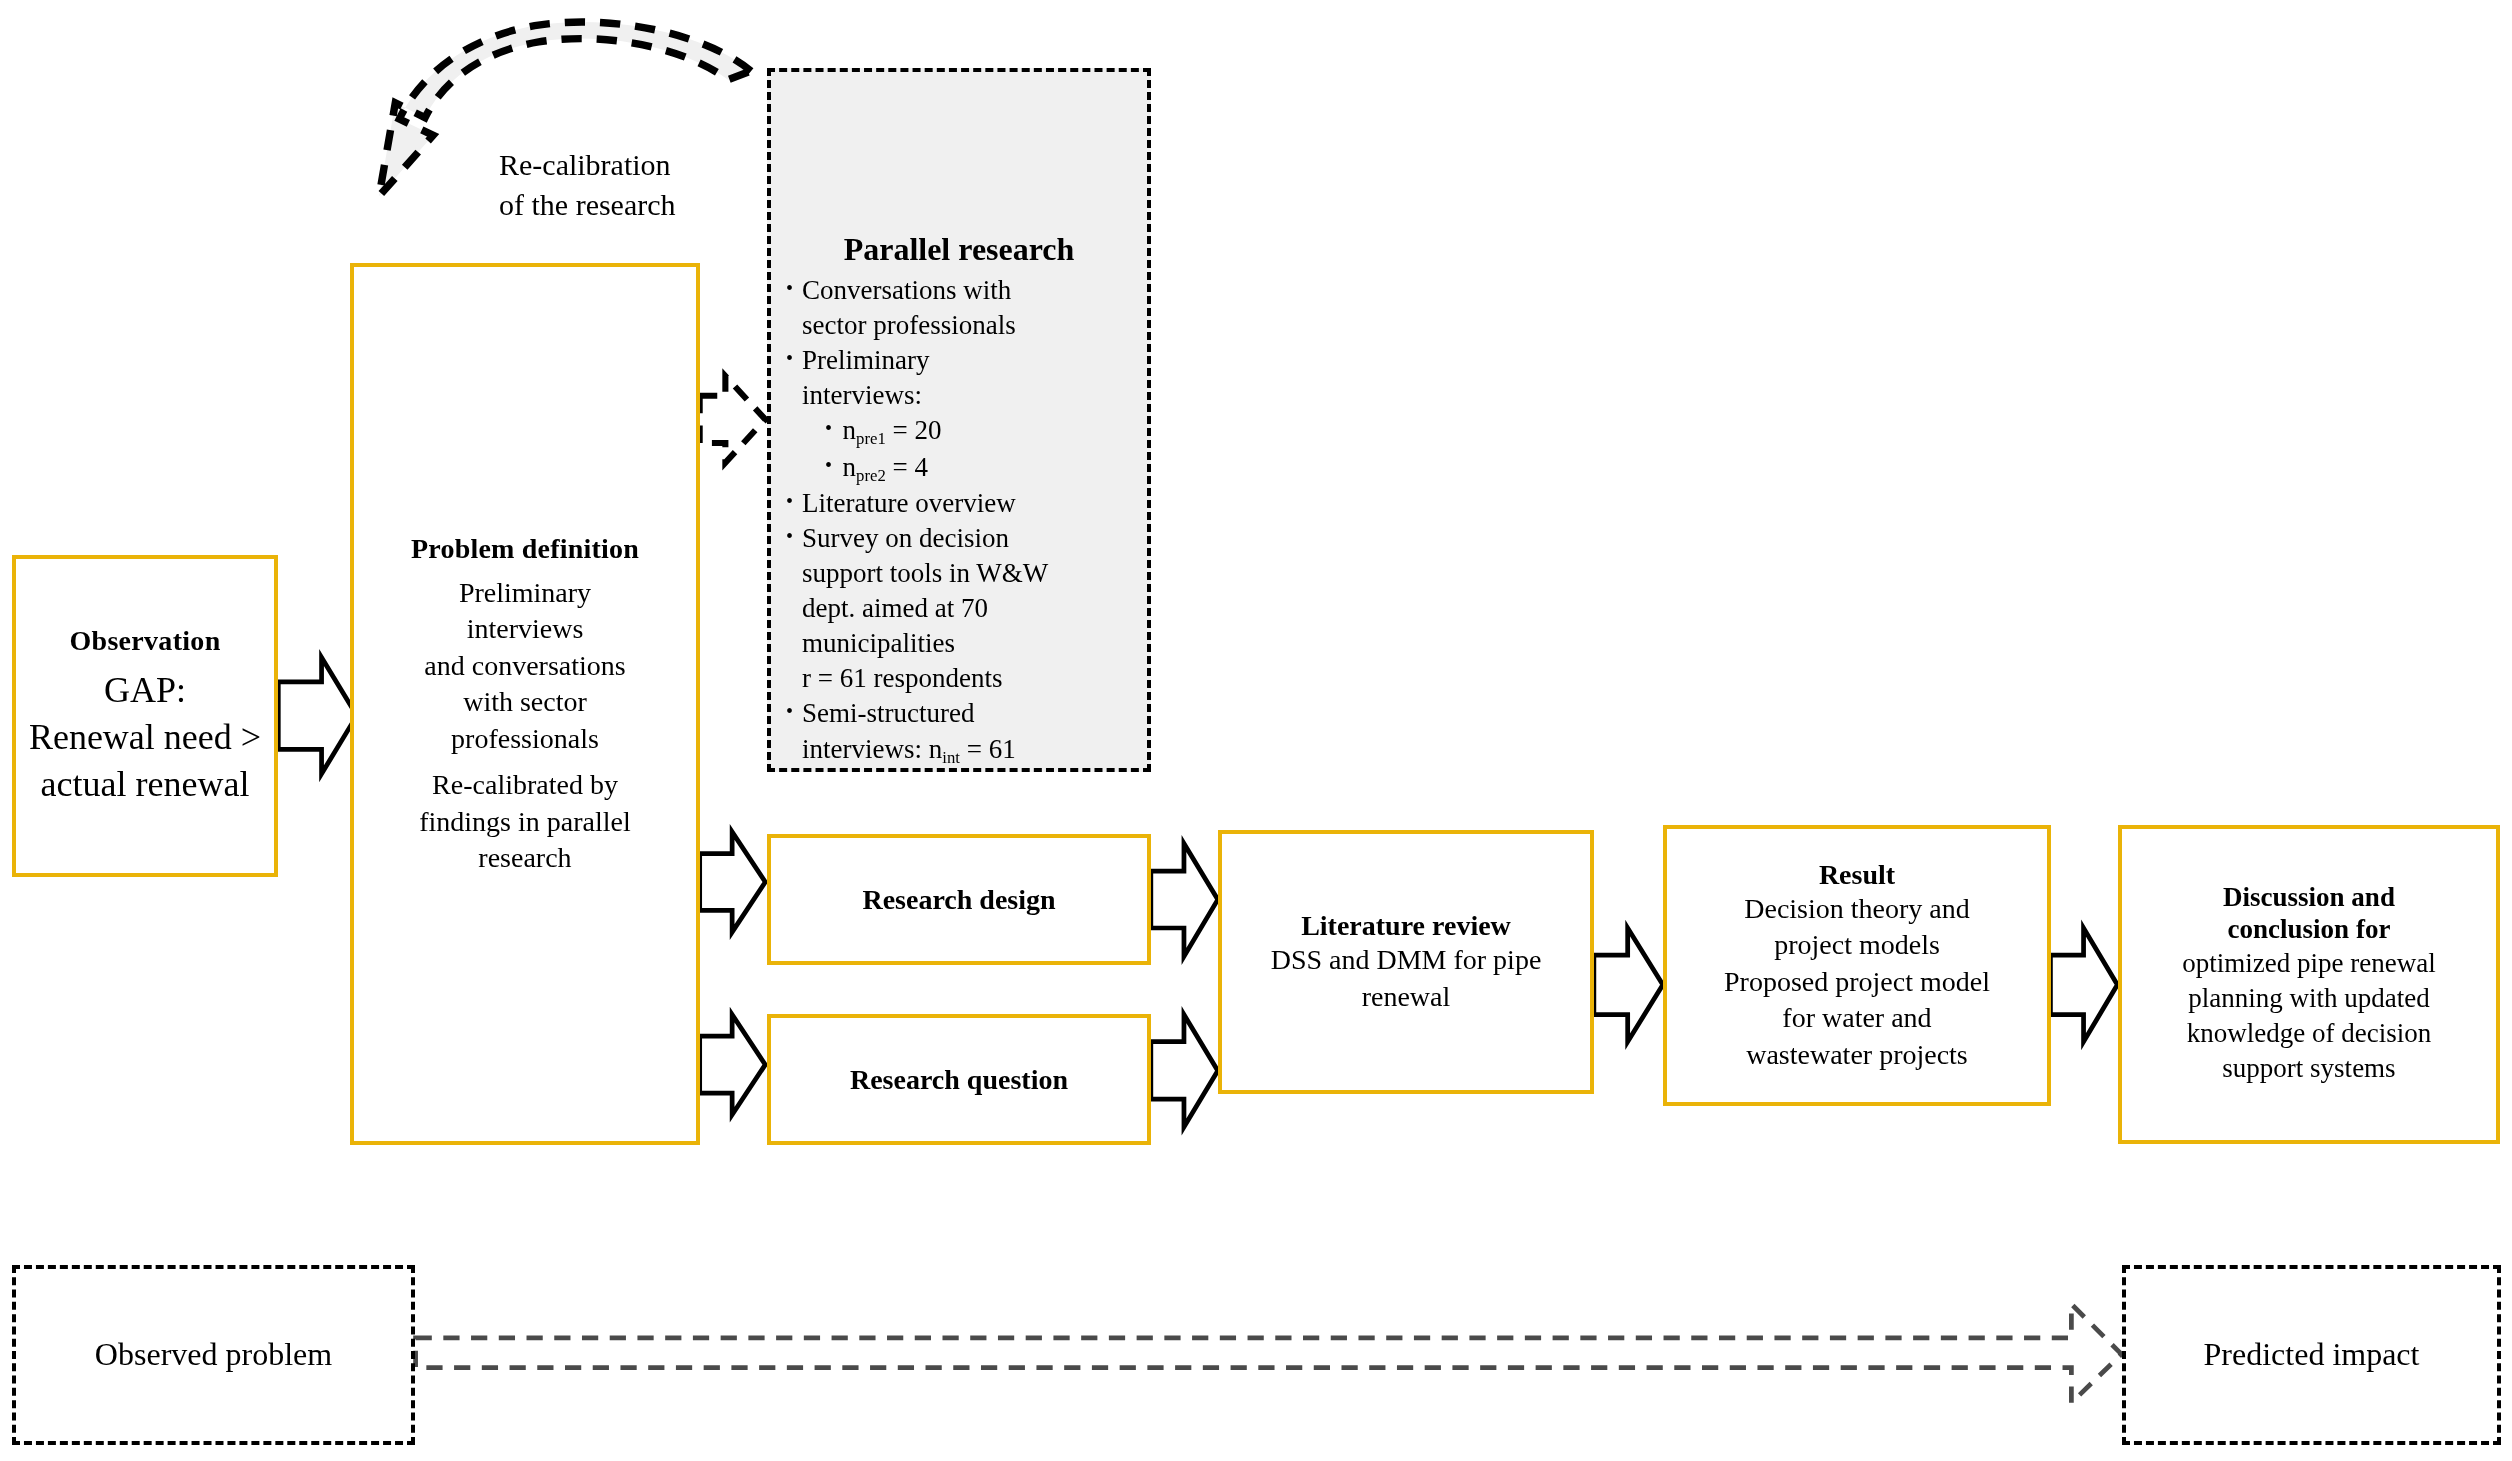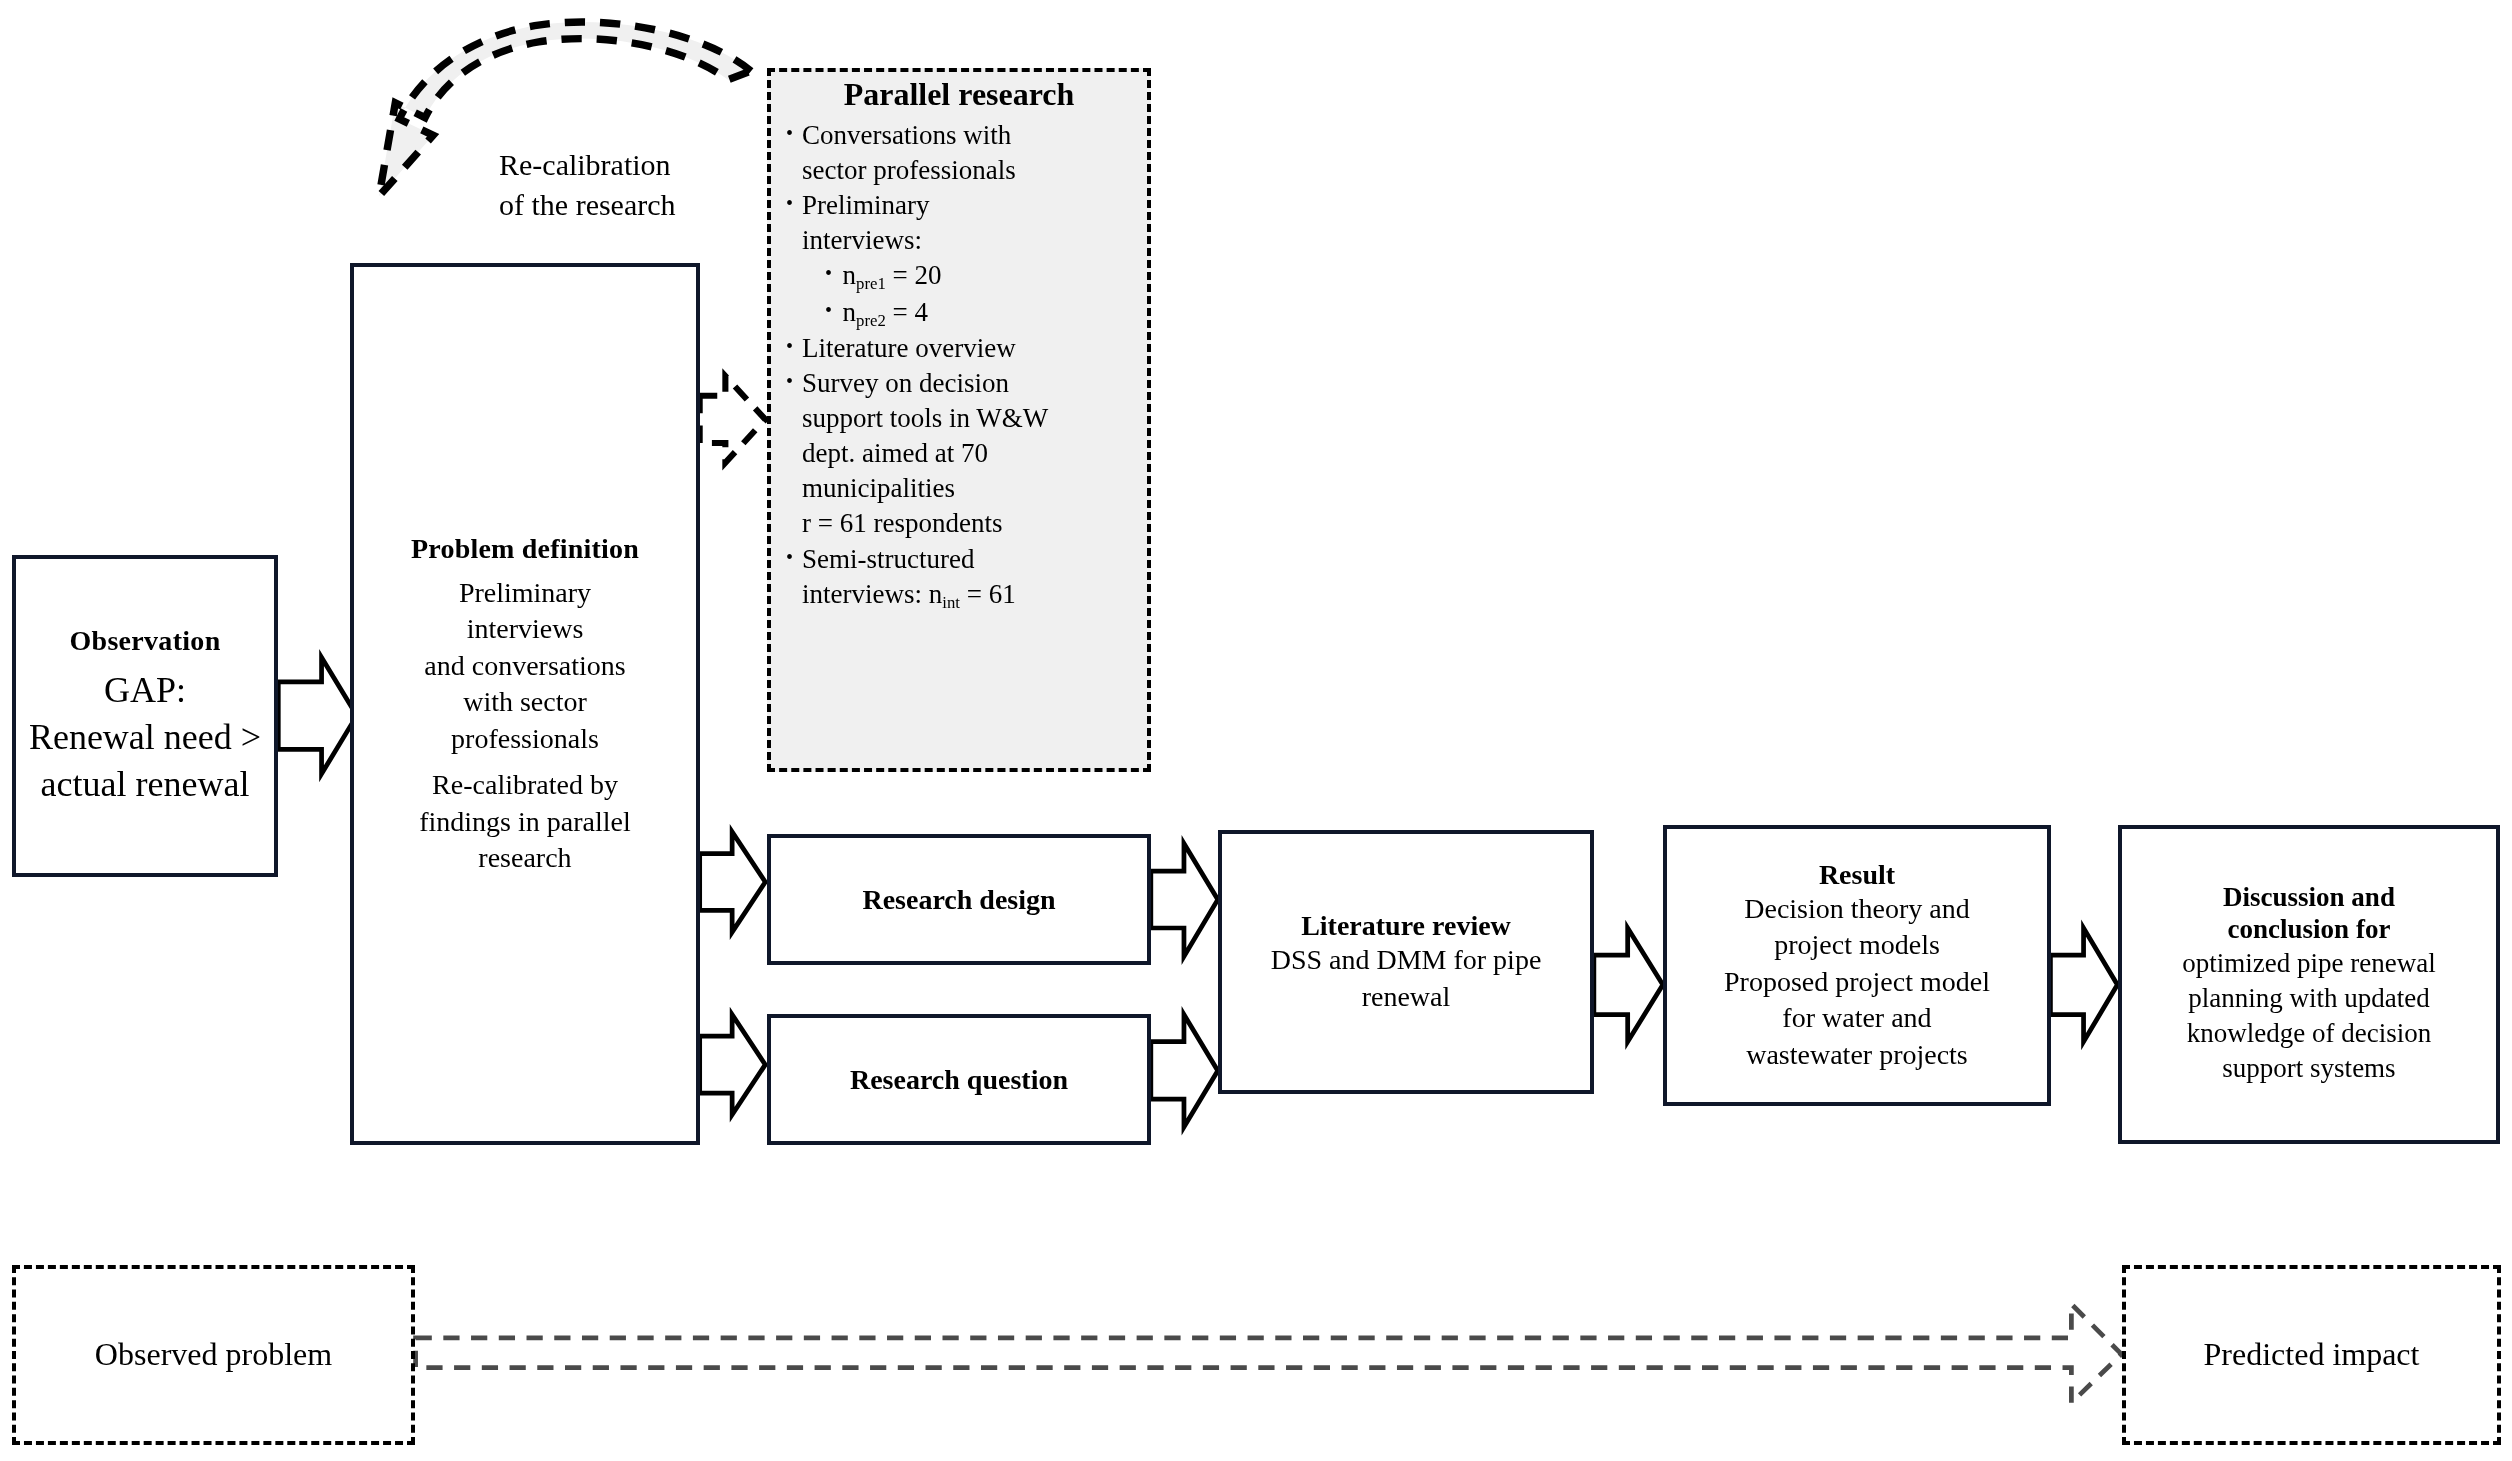--- a/index.html
+++ b/index.html
@@ -5,21 +5,21 @@
   html,body{margin:0;padding:0;background:#ffffff;}
   body{width:2512px;height:1461px;position:relative;overflow:hidden;
        font-family:"Liberation Serif","DejaVu Serif",serif;color:#000;}
 
   .stage{position:absolute;left:0;top:0;width:2512px;height:1461px;}
 
   
   .box{position:absolute;box-sizing:border-box;display:flex;
        flex-direction:column;align-items:center;justify-content:center;
        text-align:center;background:#ffffff;}
-  .box.solid{border:4px solid #0f172a;}
+  .box.solid{border:4px solid #eab308;}
   .box.dashed{border:4.7px dashed #000;}
   .box.shaded{background:#f0f0f0;}
 
   .ttl{font-weight:bold;line-height:1.18;}
   .bd{line-height:1.30;}
   .gap{height:0.95em;}
 
   
   .fs-obs-t{font-size:28px;letter-spacing:0.3px;}
   .fs-obs-b{font-size:36px;}
@@ -129,21 +129,21 @@
     <div class="bd fs-pd-b">Re-calibrated by</div>
     <div class="bd fs-pd-b">findings in parallel</div>
     <div class="bd fs-pd-b">research</div>
   </div>
 
   <div class="recal fs-recal" style="left:499px;top:145px;width:257px;">
     <div>Re-calibration</div>
     <div>of the research</div>
   </div>
 
-  <div class="box dashed shaded" style="left:767px;top:68px;width:384px;height:704px;justify-content:flex-start;
+  <div class="box dashed shaded" style="left:767px;top:68px;width:384px;height:704px;justify-content:flex-end;
               padding-top:4px;">
     <div class="ttl fs-pr-t pr-title">Parallel research</div>
 
     <div class="pr-body fs-pr-b">
 
       <div class="pr-li">
         <span class="bullet">•</span>
         <span class="txt">Conversations with</span>
       </div>
       <div class="pr-li pr-cont">

